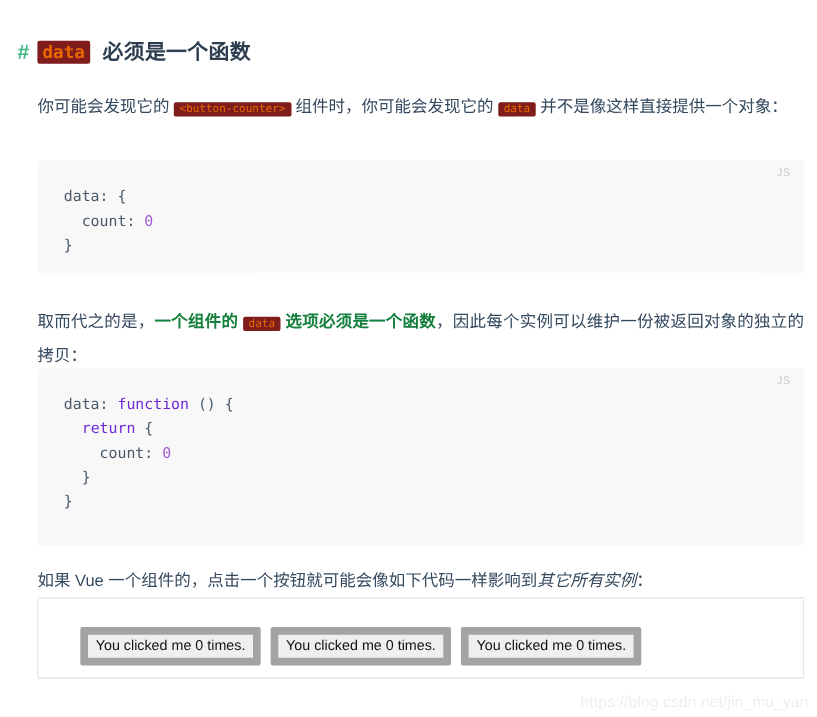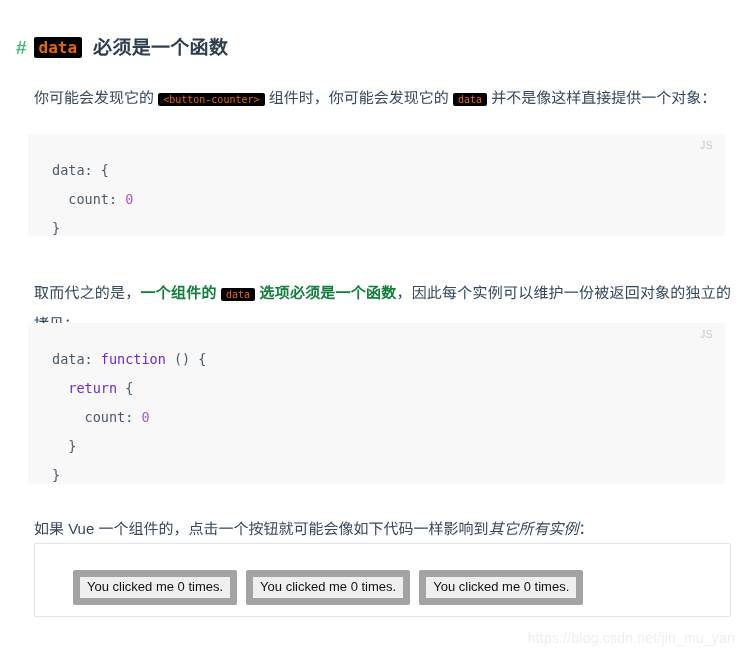--- a/index.html
+++ b/index.html
@@ -50,21 +50,21 @@
   }
   .heading-text {
     margin-left: 11px;
     letter-spacing: 0.3px;
   }
 
   
   .code-inline {
     font-family: "DejaVu Sans Mono", "Liberation Mono", monospace;
     color: #e96900;
-    background: #000000;
+    background: #7f1d1d;
     border-radius: 2px;
     padding: 1px 5px;
     font-size: 13px;
   }
 
   
   .para {
     position: absolute;
     left: 34px;
     width: 697px;
@@ -78,45 +78,46 @@
   .para i { }
   .para .code-inline { font-size: 10px; }
 
   #para-1 { top: 68px; }
   #para-2 { top: 263px; }
   #para-3 { top: 499px; }
 
   
   .codeblock {
     position: absolute;
-    left: 28px;
+    left: 34px;
     width: 697px;
     box-sizing: border-box;
     background: #f8f8f8;
     border-radius: 2px;
     padding: 22px 0 18px 0;
+    margin-top: 12px;
   }
   #code-1 { top: 134px; height: 102px; }
   #code-2 { top: 323px; height: 161px; }
 
   .code-lang {
     position: absolute;
     top: 6px;
     right: 12px;
     font-size: 10px;
     color: #c8c8c8;
     font-family: "Liberation Sans", "DejaVu Sans", sans-serif;
     letter-spacing: 0.5px;
   }
   .codeblock pre {
     margin: 0;
     padding: 0 24px;
     font-family: "DejaVu Sans Mono", "Liberation Mono", monospace;
     font-size: 13.5px;
-    line-height: 29px;
+    line-height: 22px;
     color: #4a5a6a;
     white-space: pre;
     tab-size: 2;
   }
   .tok-kw  { color: #6d28d9; }
   .tok-num { color: #a45bd4; }
   .tok-pl  { color: #4a5a6a; }
 
   
   .demo-box {

